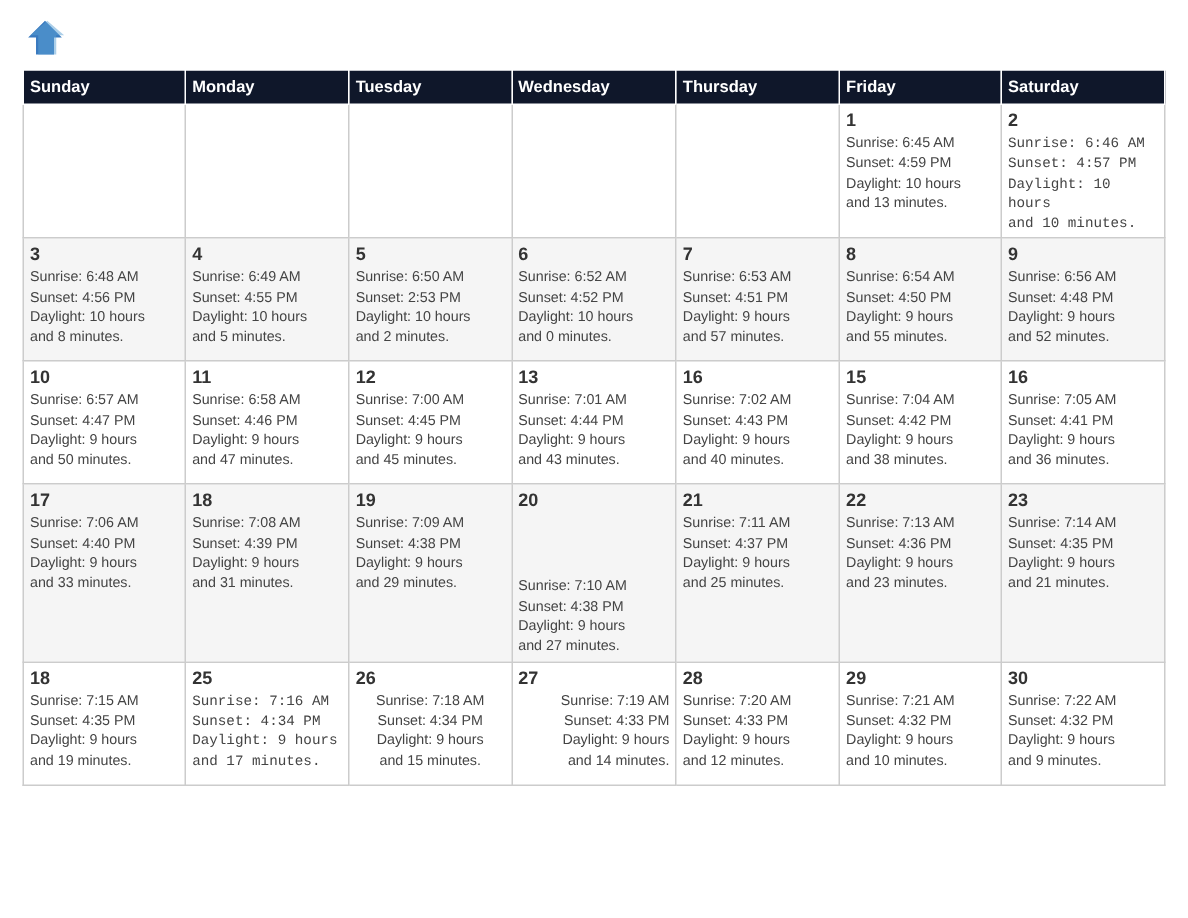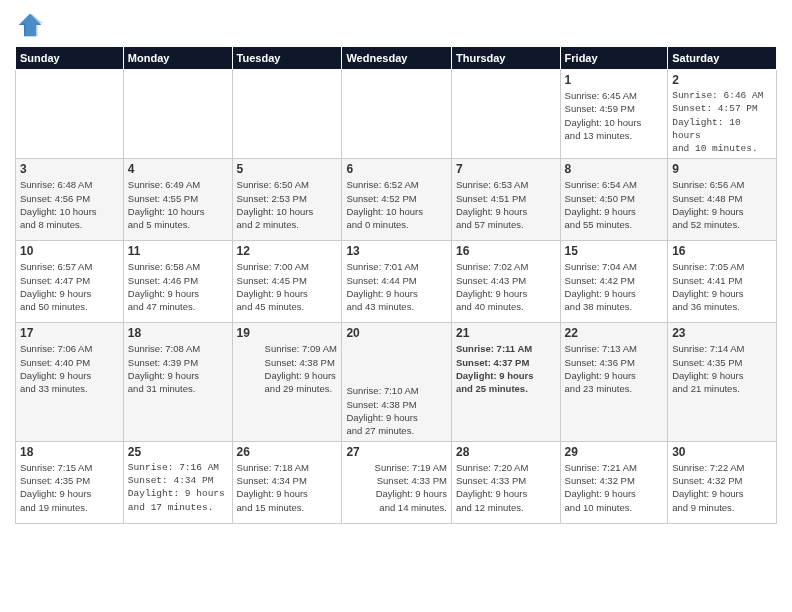--- a/index.html
+++ b/index.html
@@ -261,35 +261,35 @@
           </td>
           <td>
             <span class="day-number">18</span>
             <div class="day-info" style="white-space: pre-line;">Sunrise: 7:08 AM
 Sunset: 4:39 PM
 Daylight: 9 hours
 and 31 minutes.</div>
           </td>
           <td>
             <span class="day-number">19</span>
-            <div class="day-info" style="white-space: pre-line; margin-left: 28px;">Sunrise: 7:09 AM
+            <div class="day-info" style="white-space: pre-line;">Sunrise: 7:09 AM
 Sunset: 4:38 PM
 Daylight: 9 hours
 and 29 minutes.</div>
           </td>
           <td>
             <span class="day-number">20</span>
             <div class="day-info" style="white-space: pre-line; margin-top: 44px;">Sunrise: 7:10 AM
 Sunset: 4:38 PM
 Daylight: 9 hours
 and 27 minutes.</div>
           </td>
           <td>
             <span class="day-number">21</span>
-            <div class="day-info" style="white-space: pre-line; font-weight: bold;">Sunrise: 7:11 AM
+            <div class="day-info" style="white-space: pre-line;">Sunrise: 7:11 AM
 Sunset: 4:37 PM
 Daylight: 9 hours
 and 25 minutes.</div>
           </td>
           <td>
             <span class="day-number">22</span>
             <div class="day-info" style="white-space: pre-line;">Sunrise: 7:13 AM
 Sunset: 4:36 PM
 Daylight: 9 hours
 and 23 minutes.</div>
@@ -312,21 +312,21 @@
           </td>
           <td>
             <span class="day-number">25</span>
             <div class="day-info" style="white-space: pre-line; font-family: Liberation Mono, monospace;">Sunrise: 7:16 AM
 Sunset: 4:34 PM
 Daylight: 9 hours
 and 17 minutes.</div>
           </td>
           <td>
             <span class="day-number">26</span>
-            <div class="day-info" style="white-space: pre-line;">Sunrise: 7:18 AM
+            <div class="day-info" style="white-space: pre-line; text-align: center;">Sunrise: 7:18 AM
 Sunset: 4:34 PM
 Daylight: 9 hours
 and 15 minutes.</div>
           </td>
           <td>
             <span class="day-number">27</span>
             <div class="day-info" style="white-space: pre-line; text-align: right;">Sunrise: 7:19 AM
 Sunset: 4:33 PM
 Daylight: 9 hours
 and 14 minutes.</div>

